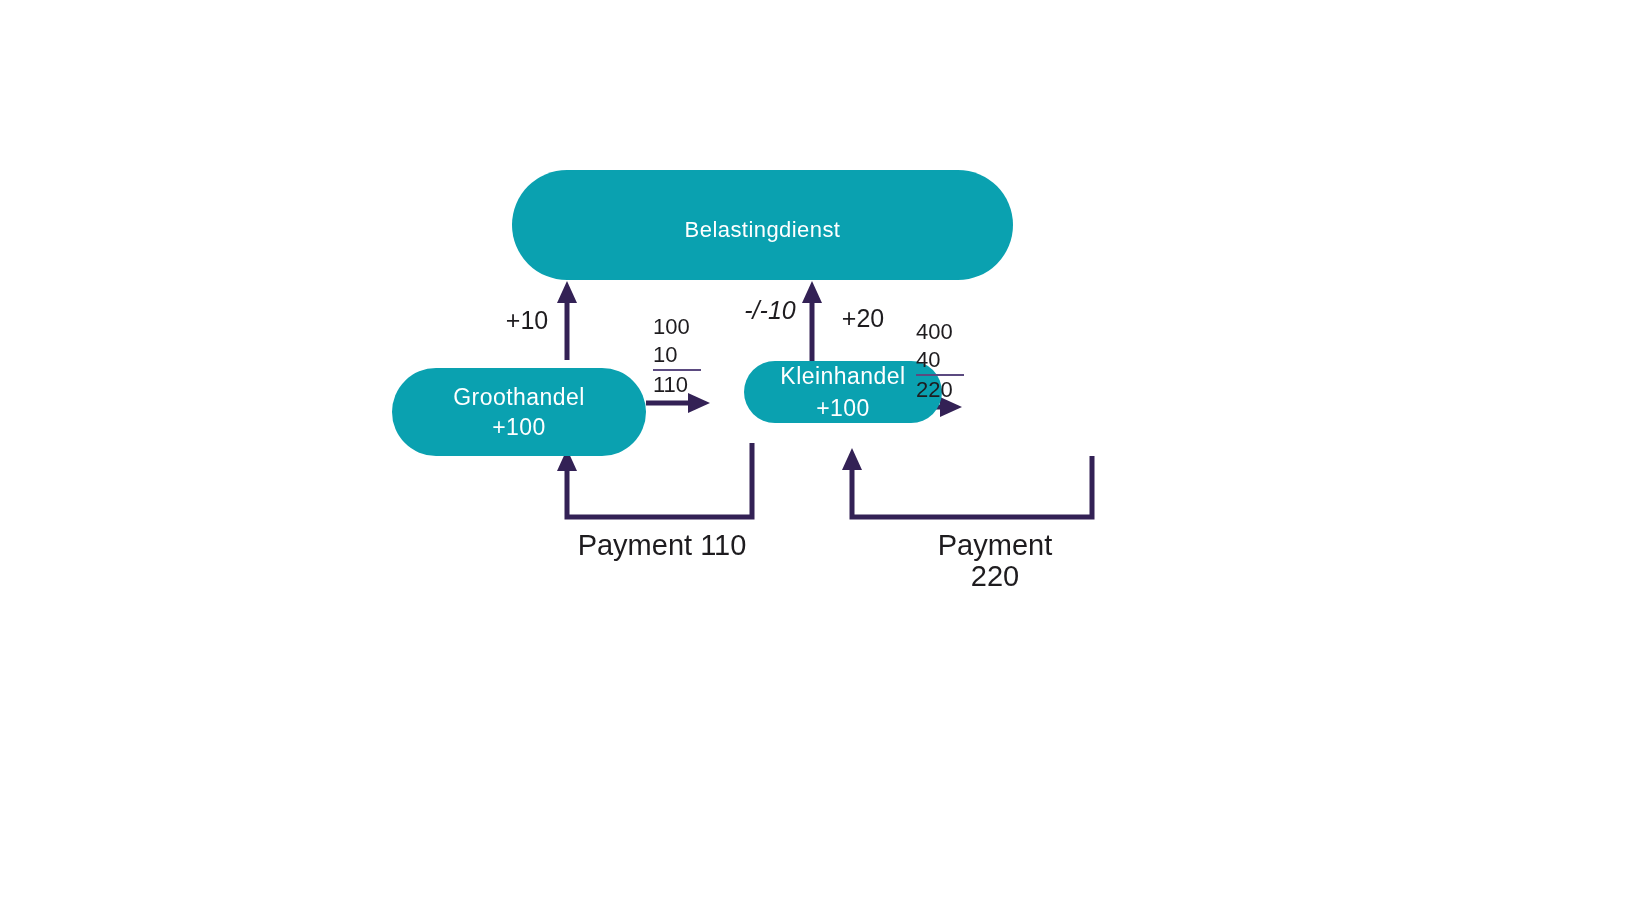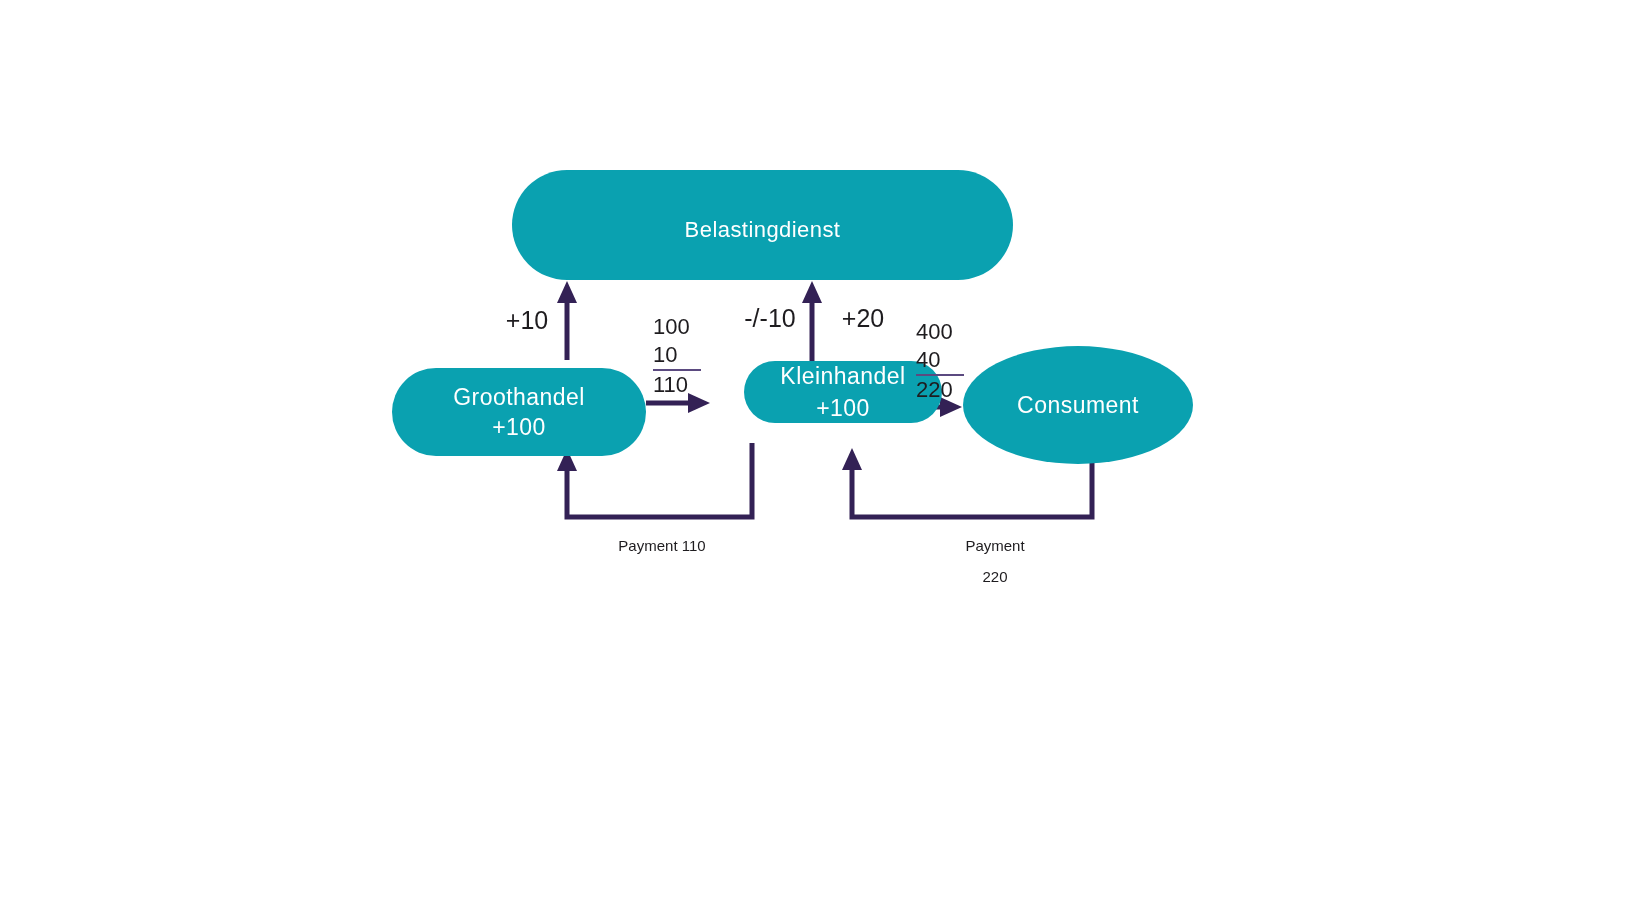--- a/index.html
+++ b/index.html
@@ -88,21 +88,21 @@
     line-height: 28px;
     color: var(--label-color);
   }
   .sum-stack .sum-vat {
     border-bottom: 2px solid var(--sum-line-color);
   }
   .payment-label {
     position: absolute;
     transform: translateX(-50%);
     text-align: center;
-    font-size: 15px;
+    font-size: 29px;
     line-height: 31px;
     white-space: nowrap;
     color: var(--label-color);
   }
 </style>
 </head>
 <body>
 
 <div class="canvas">
 
@@ -140,27 +140,24 @@
   <div class="node node-wholesale">
     <div>Groothandel</div>
     <div>+100</div>
   </div>
 
   <div class="node node-retail">
     <div>Kleinhandel</div>
     <div>+100</div>
   </div>
 
-  <div class="node node-consumer">
-    <div>Consument</div>
-  </div>
 
   <div class="flow-label" style="left:527px; top:320px;">+10</div>
 
-  <div class="flow-label" style="left:770px; top:318px;">-/-10</div>
+  <div class="flow-label" style="left:770px; top:310px;font-style:italic;">-/-10</div>
 
   <div class="flow-label" style="left:863px; top:318px;">+20</div>
 
   <div class="sum-stack" style="left:677px; top:313px;">
     <div class="sum-net">100</div>
     <div class="sum-vat">10</div>
     <div class="sum-total">110</div>
   </div>
 
   <div class="sum-stack" style="left:940px; top:318px;">

